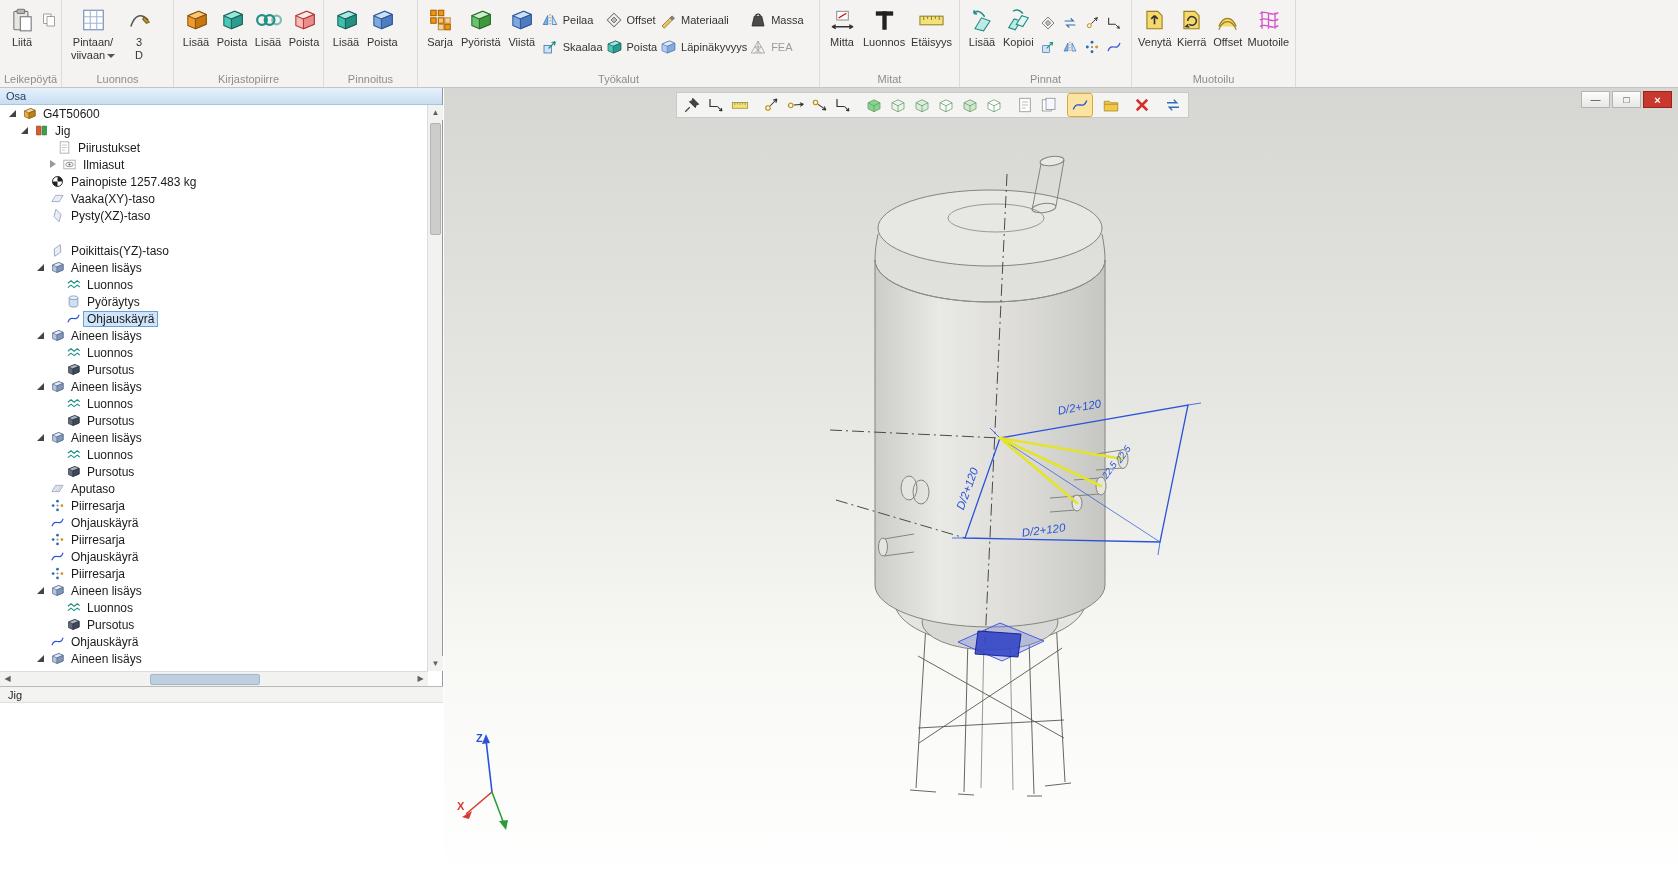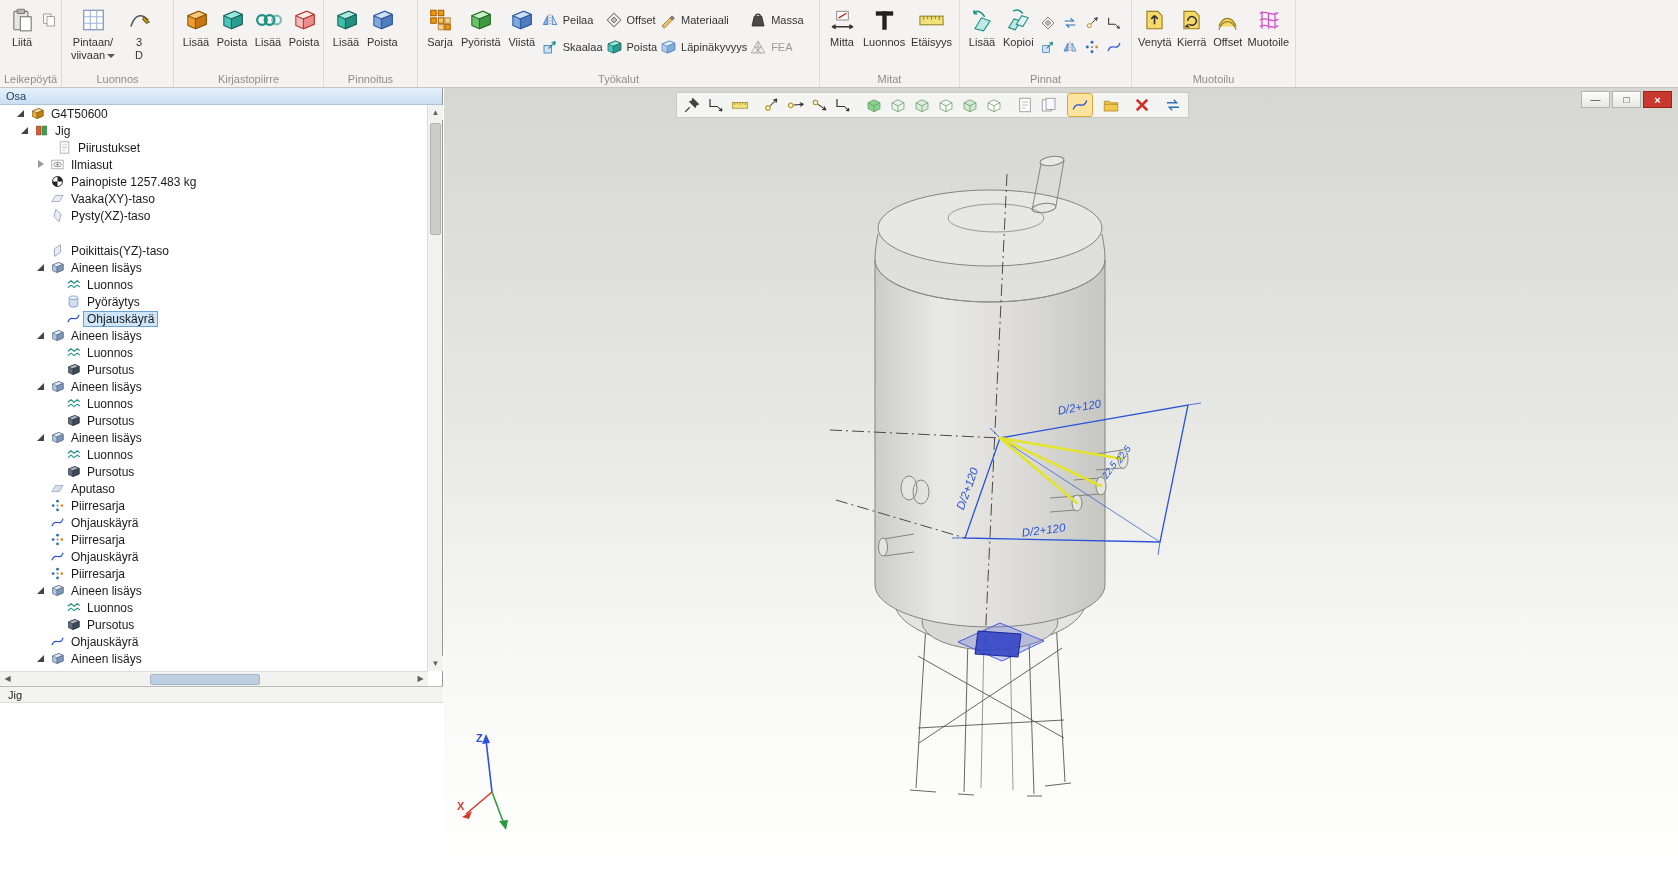--- a/index.html
+++ b/index.html
@@ -565,21 +565,21 @@
     <div class="rgroup-label">Muotoilu</div>
   </div>
 
 
   <div style="flex:1"></div>
 </div>
 
 <div class="leftpanel">
   <div class="panel-head">Osa</div>
   <div class="tree-wrap" id="tree-list">
-      <div class="trow" style="padding-left: 16px;">
+      <div class="trow" style="padding-left: 8px;">
         <span class="exp open"></span>
         <span class="ti">
           <svg viewBox="0 0 24 24" class="tisvg" style="--f1:#f6d89e;--f2:#e9ab3f;--f3:#c07f14;--s:#7c5a10">
             <use href="#sy-box"></use>
           </svg>
         </span>
         <span class="tlabel">G4T50600</span>
       </div>
       <div class="trow" style="padding-left: 20px;">
         <span class="exp open"></span>
@@ -592,21 +592,21 @@
       </div>
       <div class="trow" style="padding-left: 43px;">
         <span class="exp none"></span>
         <span class="ti">
           <svg viewBox="0 0 24 24" class="tisvg">
             <use href="#sy-sheet"></use>
           </svg>
         </span>
         <span class="tlabel">Piirustukset</span>
       </div>
-      <div class="trow" style="padding-left: 36px;">
+      <div class="trow" style="padding-left: 48px;">
         <span class="exp closed"></span>
         <span class="ti">
           <svg viewBox="0 0 24 24" class="tisvg">
             <use href="#sy-eyecard"></use>
           </svg>
         </span>
         <span class="tlabel">Ilmiasut</span>
       </div>
       <div class="trow" style="padding-left: 36px;">
         <span class="exp none"></span>

